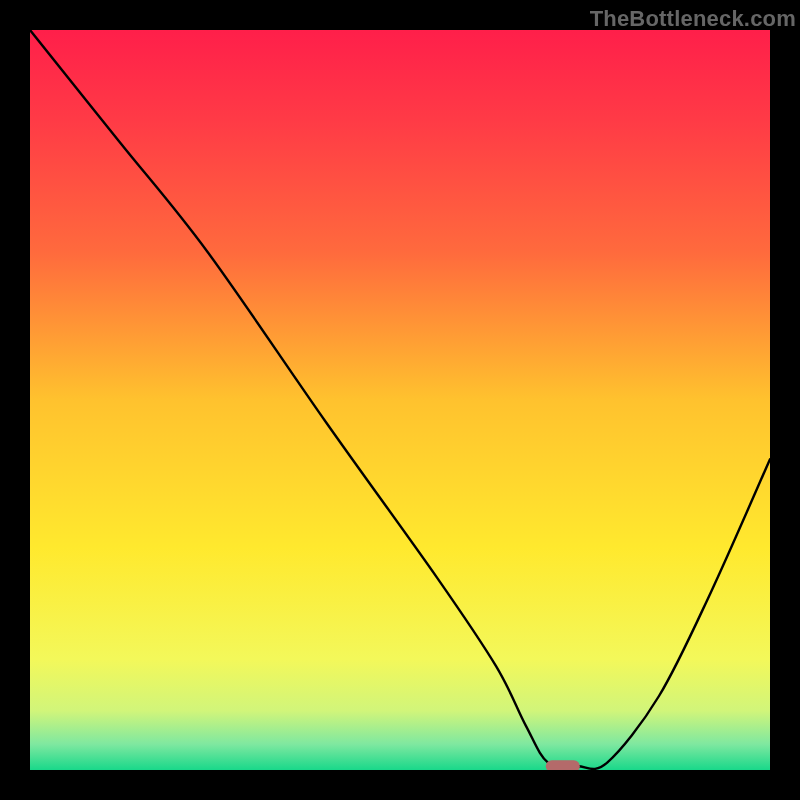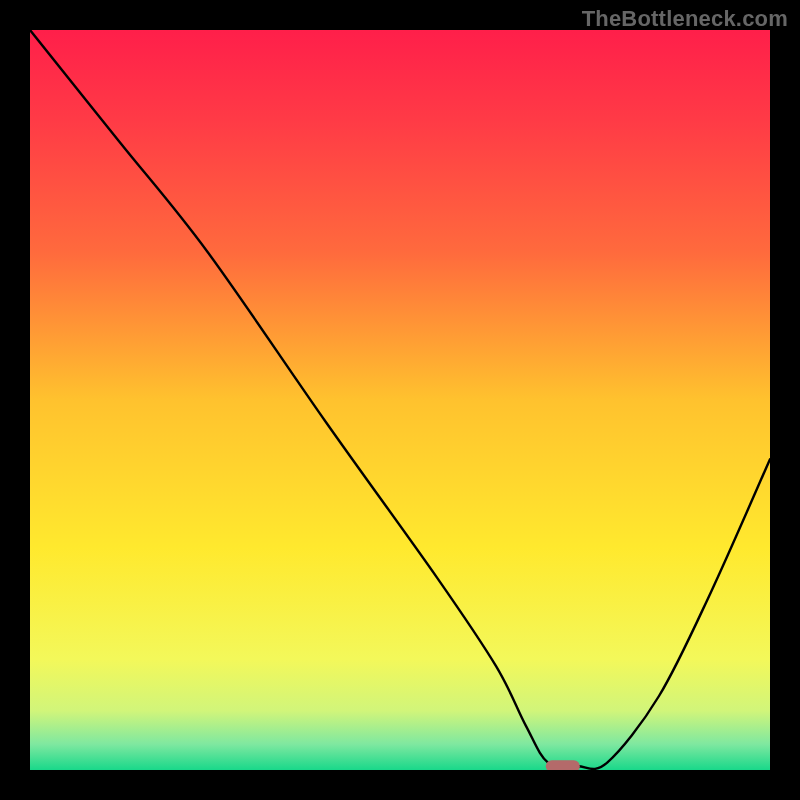--- a/index.html
+++ b/index.html
@@ -13,21 +13,21 @@
   }
   .frame {
     position: relative;
     width: 800px;
     height: 800px;
     background: #000;
   }
   .watermark {
     position: absolute;
     top: 6px;
-    right: 12px;
+    right: 4px;
     color: #666;
     font-size: 22px;
     font-weight: 600;
     letter-spacing: 0.2px;
     z-index: 10;
   }
   .plot-wrap {
     position: absolute;
     left: 30px;
     top: 30px;

